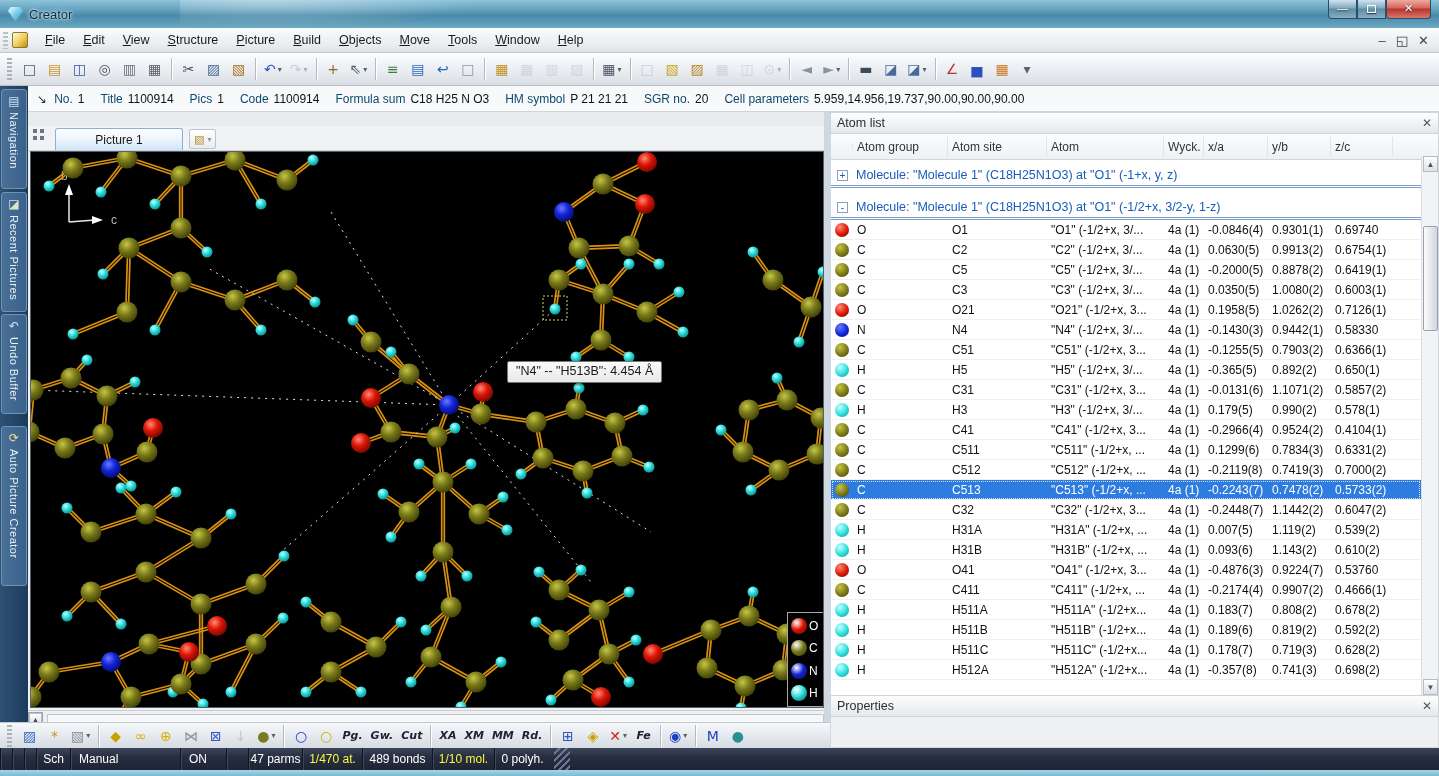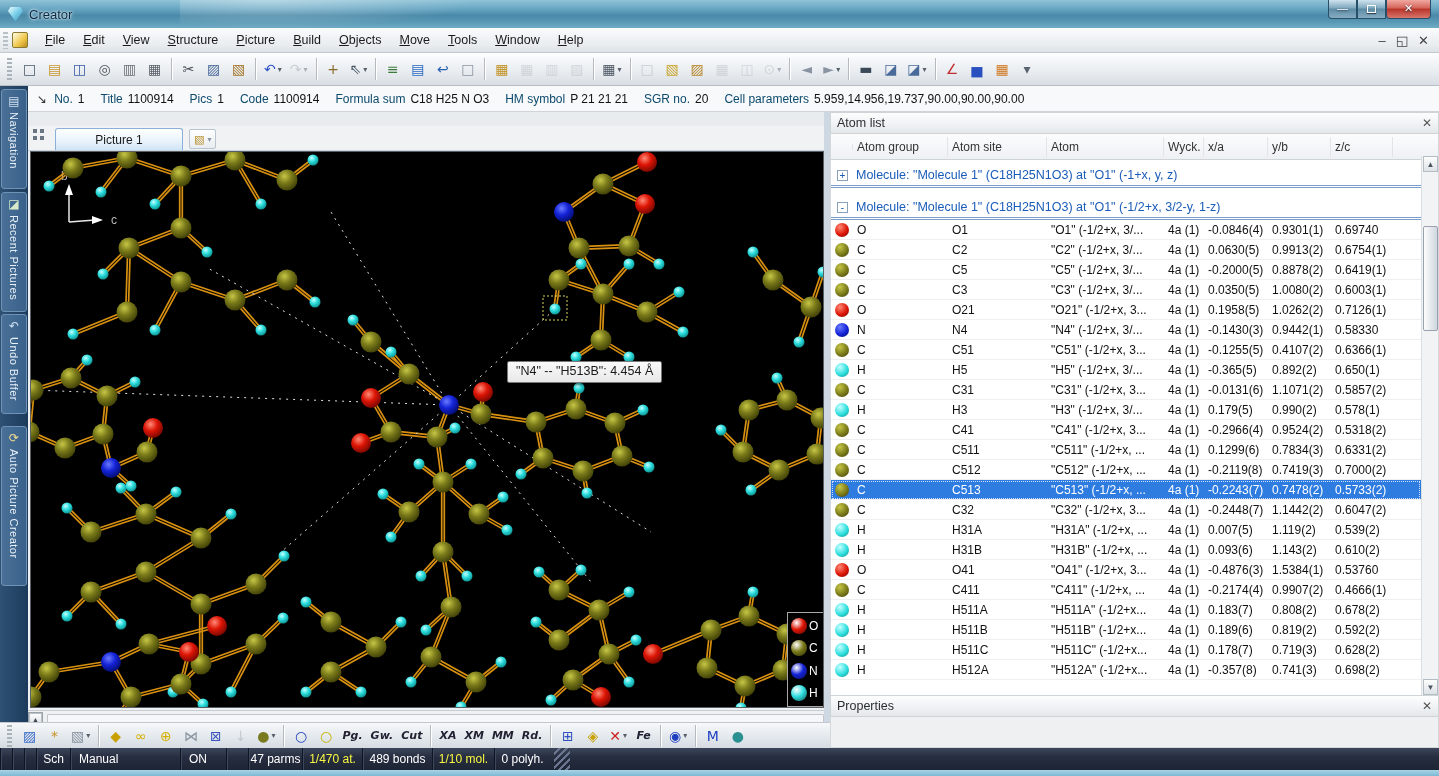--- a/index.html
+++ b/index.html
@@ -1055,21 +1055,21 @@
           </div>
           <div class="trow">
             <span class="td c-dot">
               <span class="el-dot C"></span>
             </span>
             <span class="td c-group">C</span>
             <span class="td c-site">C51</span>
             <span class="td c-atom">"C51" (-1/2+x, 3...</span>
             <span class="td c-wyck">4a (1)</span>
             <span class="td c-xa">-0.1255(5)</span>
-            <span class="td c-yb">0.4107(2)</span>
+            <span class="td c-yb">0.7903(2)</span>
             <span class="td c-zc">0.6366(1)</span>
           </div>
           <div class="trow">
             <span class="td c-dot">
               <span class="el-dot H"></span>
             </span>
             <span class="td c-group">H</span>
             <span class="td c-site">H5</span>
             <span class="td c-atom">"H5" (-1/2+x, 3/...</span>
             <span class="td c-wyck">4a (1)</span>
@@ -1104,21 +1104,21 @@
           <div class="trow">
             <span class="td c-dot">
               <span class="el-dot C"></span>
             </span>
             <span class="td c-group">C</span>
             <span class="td c-site">C41</span>
             <span class="td c-atom">"C41" (-1/2+x, 3...</span>
             <span class="td c-wyck">4a (1)</span>
             <span class="td c-xa">-0.2966(4)</span>
             <span class="td c-yb">0.9524(2)</span>
-            <span class="td c-zc">0.5318(2)</span>
+            <span class="td c-zc">0.4104(1)</span>
           </div>
           <div class="trow">
             <span class="td c-dot">
               <span class="el-dot C"></span>
             </span>
             <span class="td c-group">C</span>
             <span class="td c-site">C511</span>
             <span class="td c-atom">"C511" (-1/2+x, ...</span>
             <span class="td c-wyck">4a (1)</span>
             <span class="td c-xa">0.1299(6)</span>
@@ -1187,21 +1187,21 @@
           </div>
           <div class="trow">
             <span class="td c-dot">
               <span class="el-dot O"></span>
             </span>
             <span class="td c-group">O</span>
             <span class="td c-site">O41</span>
             <span class="td c-atom">"O41" (-1/2+x, 3...</span>
             <span class="td c-wyck">4a (1)</span>
             <span class="td c-xa">-0.4876(3)</span>
-            <span class="td c-yb">1.5384(1)</span>
+            <span class="td c-yb">0.9224(7)</span>
             <span class="td c-zc">0.53760</span>
           </div>
           <div class="trow">
             <span class="td c-dot">
               <span class="el-dot C"></span>
             </span>
             <span class="td c-group">C</span>
             <span class="td c-site">C411</span>
             <span class="td c-atom">"C411" (-1/2+x, ...</span>
             <span class="td c-wyck">4a (1)</span>

